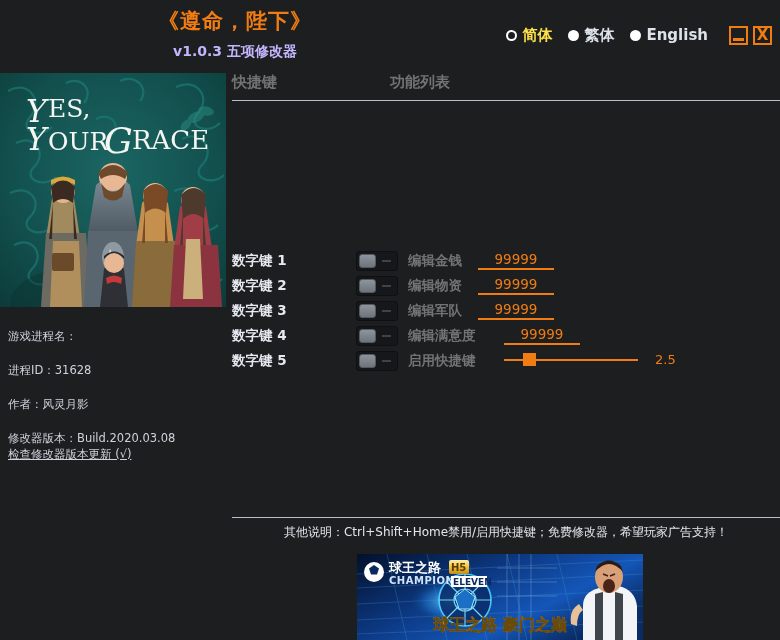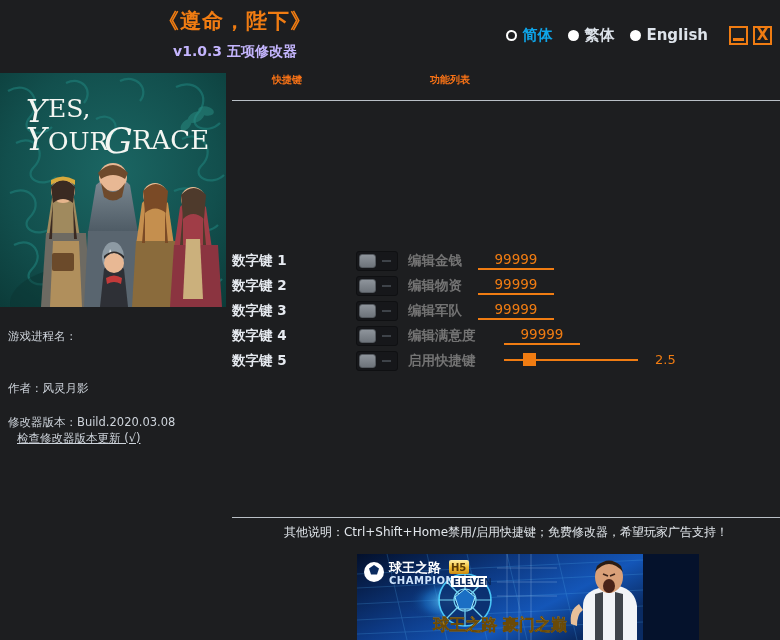--- a/index.html
+++ b/index.html
@@ -73,21 +73,21 @@
     background: #1d1e20;
     border: 2px solid #ffffff;
   }
   .lang-label {
     font-size: 15px;
     font-weight: bold;
     color: #dde3ea;
     white-space: nowrap;
     font-family: "DejaVu Sans", "Liberation Sans", sans-serif;
   }
-  .lang-opt.active .lang-label { color: #0ea5e9; }
+  .lang-opt.active .lang-label { color: #fde047; }
 
   .winbtn {
     width: 19px; height: 19px;
     border: 2px solid #f07c12;
     box-sizing: border-box;
     margin-left: 5px;
     position: relative;
     cursor: pointer;
   }
   .winbtn#btn-min::after {
@@ -129,41 +129,39 @@
     line-height: 16px;
     font-family: "DejaVu Sans", "Liberation Sans", sans-serif;
   }
   .info-line { margin-bottom: 0px; white-space: nowrap; }
   .info-gap { height: 18px; }
   #update-link {
     color: #cdd3da;
     text-decoration: underline;
     cursor: pointer;
     white-space: nowrap;
-    margin-left: 9px;
   }
 
   
   #main {
     position: absolute;
     left: 232px; top: 73px;
     width: 548px;
   }
   #col-headers {
     position: relative;
     height: 28px;
   }
   .col-head {
     position: absolute;
     top: 0;
-    font-size: 10px;
-    font-weight: bold;
-    color: #f97316;
-    font-family: "DejaVu Sans", "Liberation Sans", sans-serif;
-    margin-left: 40px;
+    font-size: 15px;
+    font-weight: bold;
+    color: #737373;
+    font-family: "DejaVu Sans", "Liberation Sans", sans-serif;
   }
   #head-hotkey { left: 0; }
   #head-func { left: 158px; }
   #head-rule {
     position: absolute;
     left: 0; top: 27px;
     width: 548px; height: 1px;
     background: #b9bfc6;
   }
 
@@ -272,21 +270,21 @@
     width: 548px;
     text-align: center;
     font-size: 12px;
     color: #e2e7ec;
     white-space: nowrap;
     font-family: "DejaVu Sans", "Liberation Sans", sans-serif;
   }
   #ad-banner {
     position: absolute;
     left: 357px; top: 554px;
-    width: 342px; height: 86px;
+    width: 286px; height: 86px;
     overflow: hidden;
     cursor: pointer;
     background: #05122c;
   }
   #ad-banner svg { display: block; }
 </style>
 </head>
 <body>
 
 <div id="header">
@@ -408,20 +406,21 @@
           <path d="M203 140 l3 32 -3 0 z" fill="#4e3a2c"></path>
           <path d="M186 166 l14 0 l3 60 -20 0 z" fill="#cbb07c"></path>
         </g>
       </g>
     </svg>
   </div>
 
   <div id="info-block">
     <div class="info-line">游戏进程名：</div>
     <div class="info-gap"></div>
+    <div class="info-line">进程ID：31628</div>
     <div class="info-gap"></div>
     <div class="info-line">作者：风灵月影</div>
     <div class="info-gap"></div>
     <div class="info-line">修改器版本：Build.2020.03.08</div>
     <div class="info-line"><span id="update-link">检查修改器版本更新 (√)</span></div>
   </div>
 </div>
 
 <div id="main">
 

